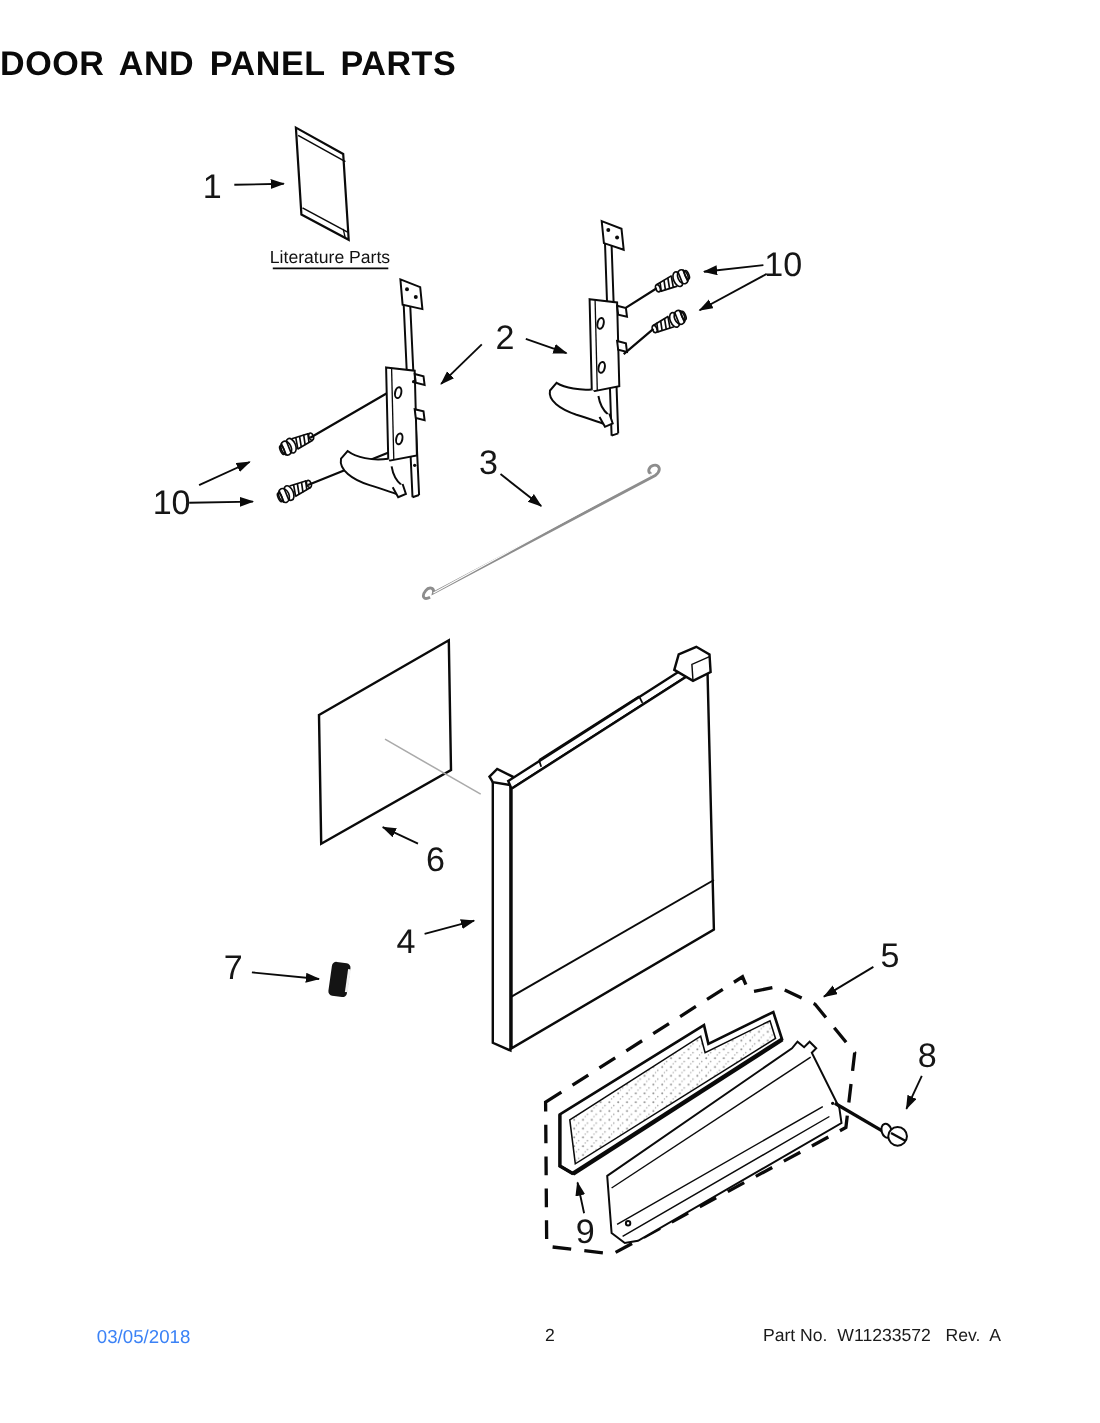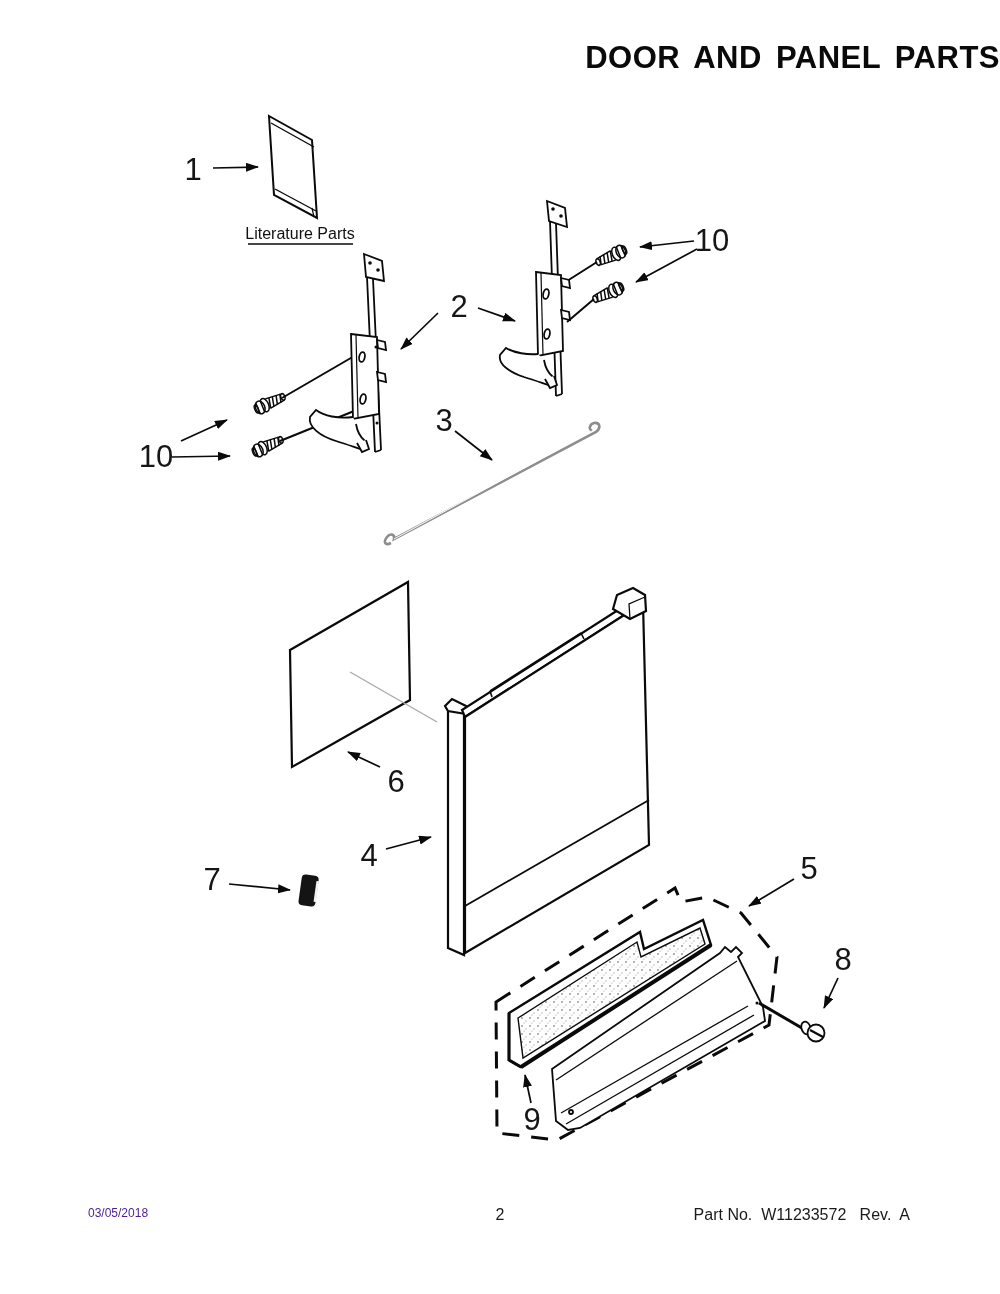--- a/index.html
+++ b/index.html
@@ -1,21 +1,21 @@
 <!DOCTYPE html>
 <html><head>
 <meta charset="utf-8">
 <style>
   html,body{margin:0;padding:0;background:#ffffff;}
   body{width:1000px;height:1294px;position:relative;overflow:hidden;
        font-family:"Liberation Sans", sans-serif;color:#111;}
-  .page-title{position:absolute;top:40px;left:0;width:1000px;text-align:right;
+  .page-title{position:absolute;top:40px;left:0;width:1000px;text-align:left;
        font-size:31px;font-weight:bold;letter-spacing:.5px;word-spacing:5px;color:#0a0a0a;}
   .diagram-svg{position:absolute;left:0;top:0;}
-  .footer-date{position:absolute;top:1206px;left:88px;font-size:12px;color:#4c1d95;text-align:right;}
+  .footer-date{position:absolute;top:1206px;left:88px;font-size:17px;color:#3b82f6;text-align:right;}
   .footer-page{position:absolute;top:1206px;left:0;width:1000px;text-align:center;font-size:16px;color:#1a1a1a;}
   .footer-part{position:absolute;top:1206px;right:90px;font-size:16px;color:#1a1a1a;white-space:pre;margin-left:42px;}
   svg text.callout{font-family:"Liberation Sans",sans-serif;font-size:31px;fill:#161616;}
   svg text.caption{font-family:"Liberation Sans",sans-serif;font-size:16px;fill:#111;}
 </style>
 </head>
 <body>
 
 <div class="page-title">DOOR AND PANEL PARTS</div>
 

